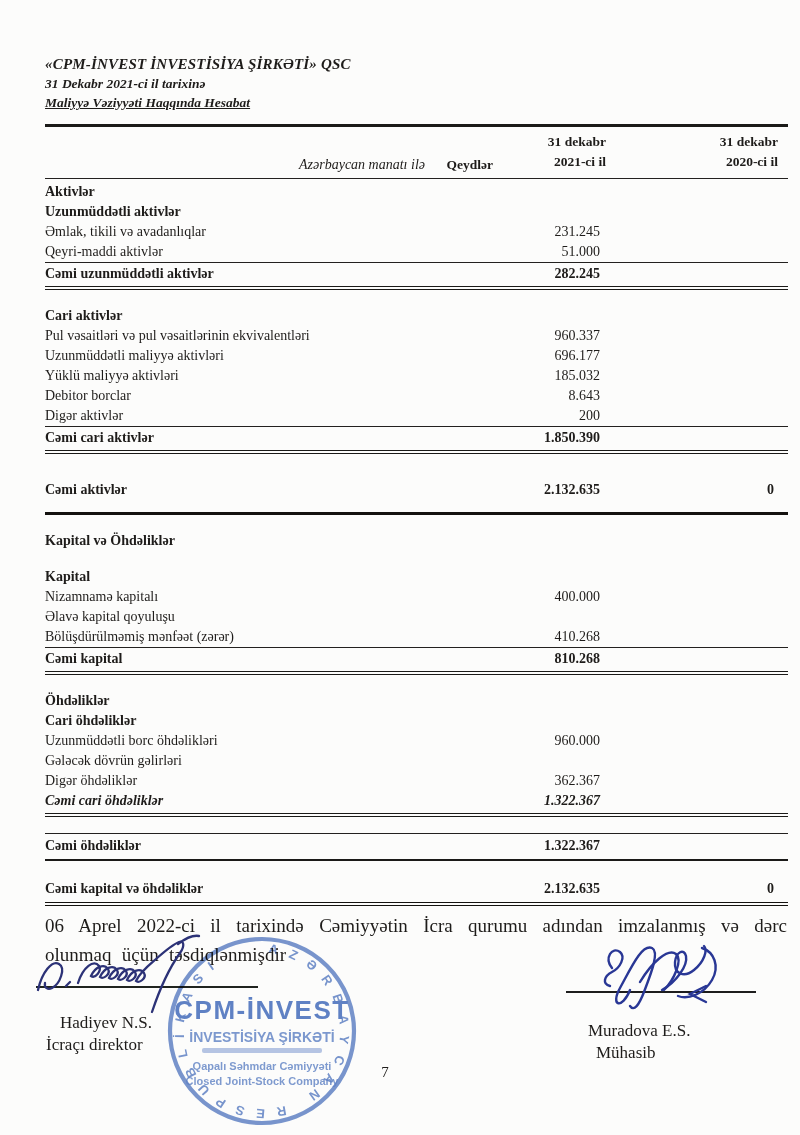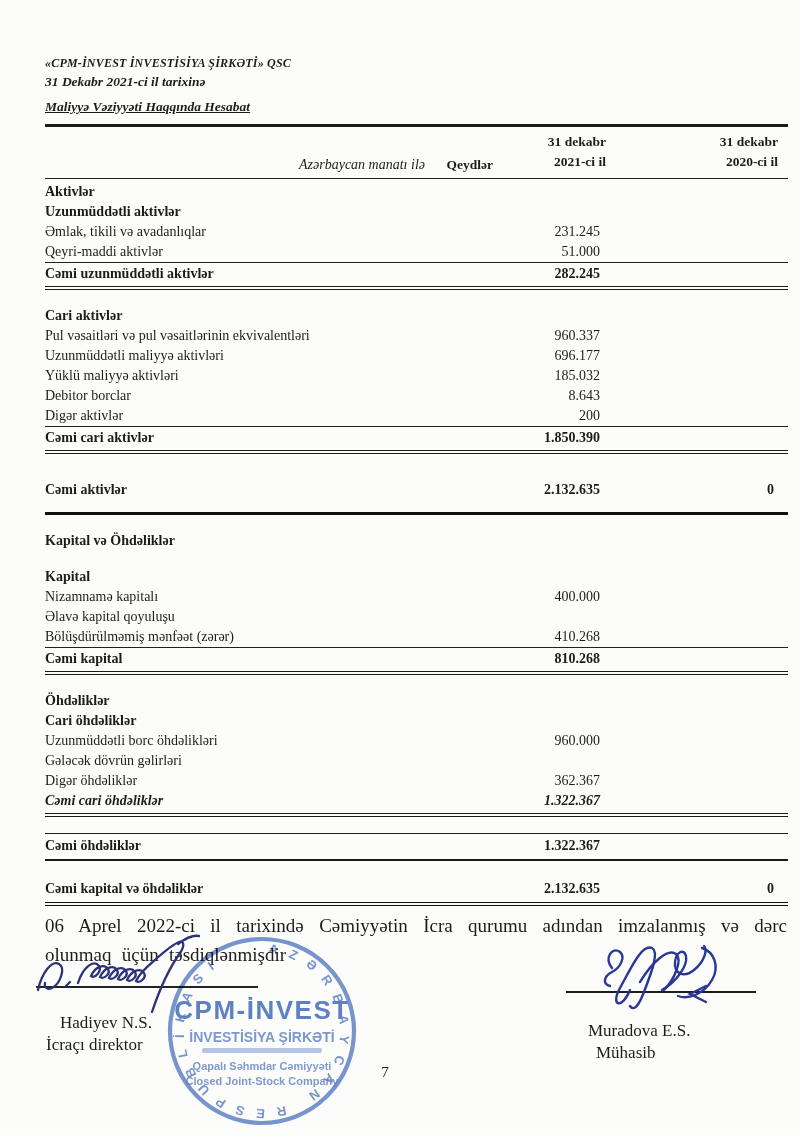--- a/index.html
+++ b/index.html
@@ -3,23 +3,23 @@
 <meta charset="utf-8">
 <style>
   html,body{margin:0;padding:0;}
   body{
     width:800px;height:1135px;position:relative;overflow:hidden;
     background:#fcfcfb;color:#1e1c1a;
     font-family:"Liberation Serif", serif;
   }
   
   .doc-header{position:absolute;left:45px;top:56px;width:743px;}
-  .company-name{font-size:12px;font-weight:bold;font-style:italic;letter-spacing:.2px;}
+  .company-name{font-size:15px;font-weight:bold;font-style:italic;letter-spacing:.2px;}
   .date-line{font-size:13.5px;font-weight:bold;font-style:italic;margin-top:3px;}
-  .report-title{font-size:13.5px;font-weight:bold;font-style:italic;margin-top:9px;
+  .report-title{font-size:13.5px;font-weight:bold;font-style:italic;margin-top:3px;
     text-decoration:underline;display:inline-block;}
   
   .table-wrap{position:absolute;left:45px;top:124px;width:743px;border-top:3px solid #1b1a18;}
   .thead{display:grid;grid-template-columns:380px 70px 115px 1fr;align-items:end;
     padding:5px 0 5px;border-bottom:1.6px solid #23211f;}
   .thead .c-cur{font-style:italic;font-size:14px;text-align:right;}
   .thead .c-notes{font-weight:bold;font-size:13.5px;text-align:right;padding-right:2px;}
   .thead .c-col{font-weight:bold;font-size:13.5px;text-align:right;line-height:1.5;}
   .thead .c-2021{padding-right:4px;}
   .thead .c-2020{padding-right:10px;}

